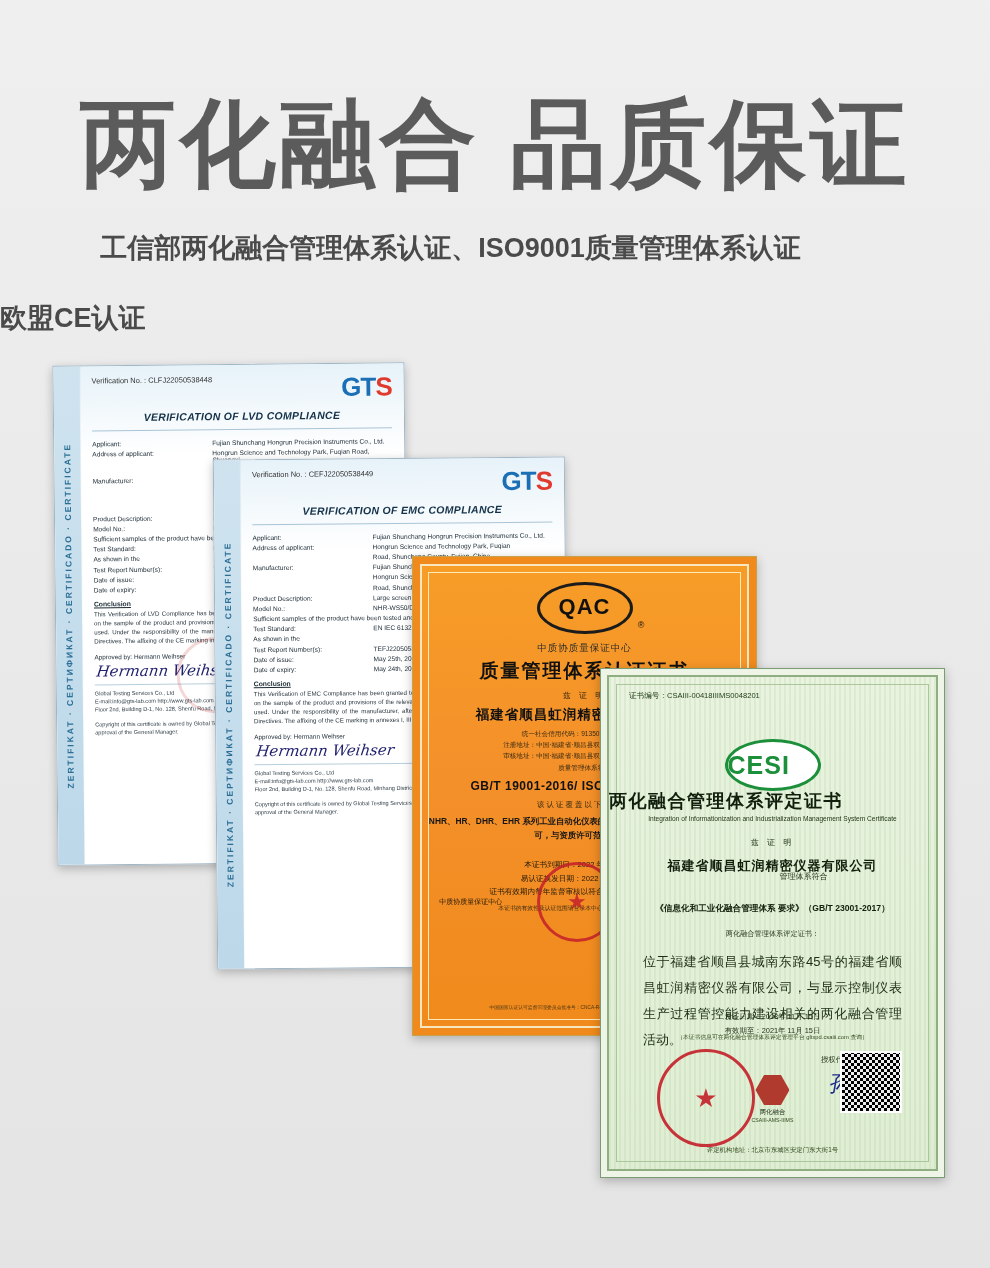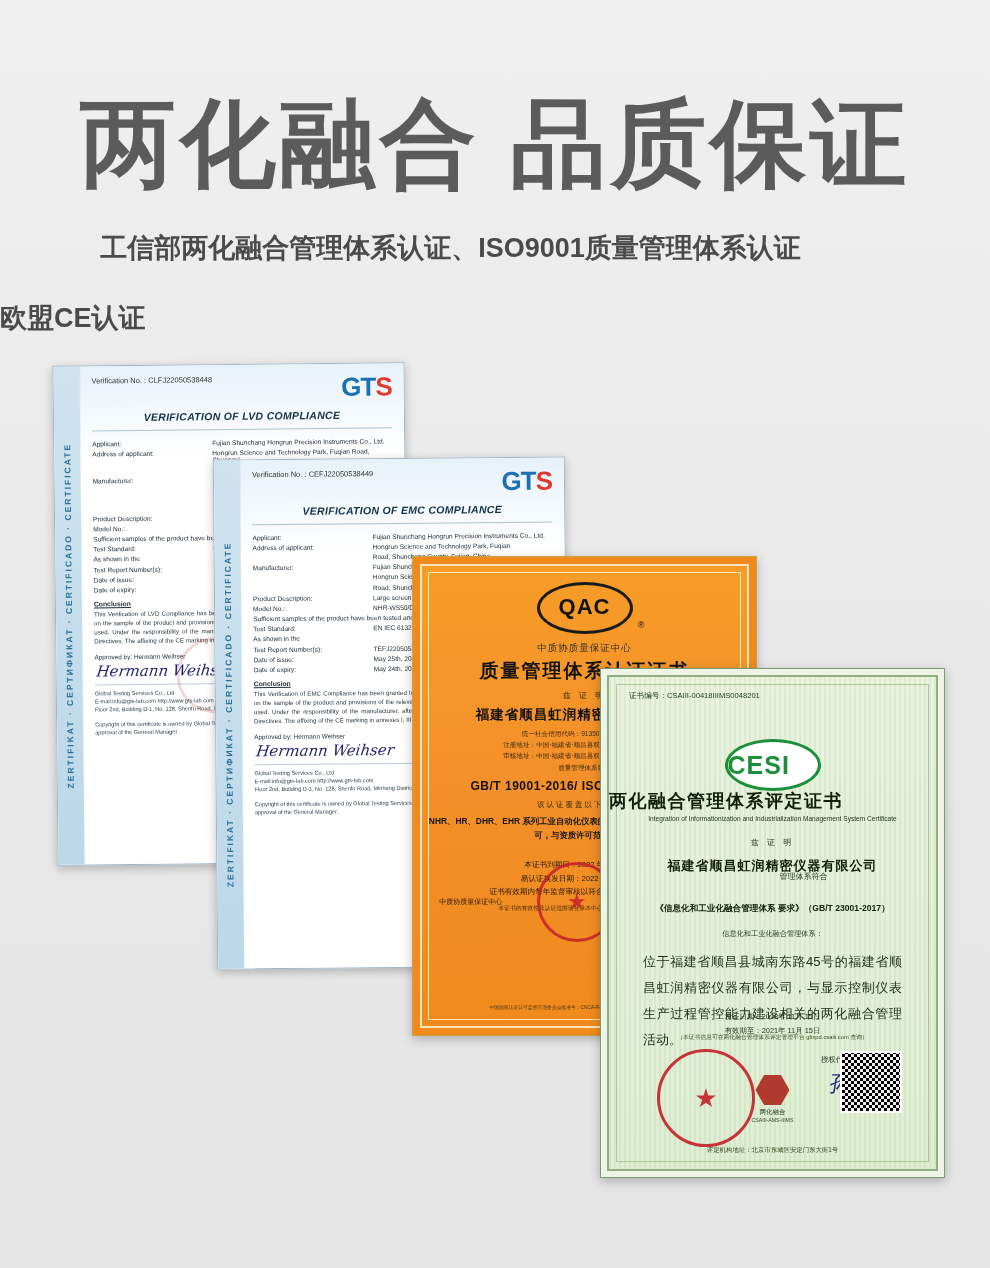--- a/index.html
+++ b/index.html
@@ -797,21 +797,21 @@
       </div>
 
       <div class="logo">CESI</div>
 
       <div class="title">两化融合管理体系评定证书</div>
       <div class="title-en">Integration of Informationization and Industrialization Management System Certificate</div>
       <div class="attest">兹 证 明</div>
       <div class="company">福建省顺昌虹润精密仪器有限公司</div>
       <div class="sys">管理体系符合</div>
       <div class="std">《信息化和工业化融合管理体系 要求》（GB/T 23001-2017）</div>
-      <div class="valid-hd">信息化和工业化融合管理体系：</div>
+      <div class="valid-hd">两化融合管理体系评定证书：</div>
       <div class="body-text">位于福建省顺昌县城南东路45号的福建省顺昌虹润精密仪器有限公司，与显示控制仪表生产过程管控能力建设相关的两化融合管理活动。</div>
       <div class="dates">
         <div>发证日期：2018年 11月 15日</div>
         <div>有效期至：2021年 11月 15日</div>
       </div>
       <div class="note">（本证书信息可在两化融合管理体系评定管理平台 gltxpd.csaiii.com 查询）</div>
 
       <div class="signer">授权代表（签字）</div>
       <div class="sig">孙文东</div>
 

